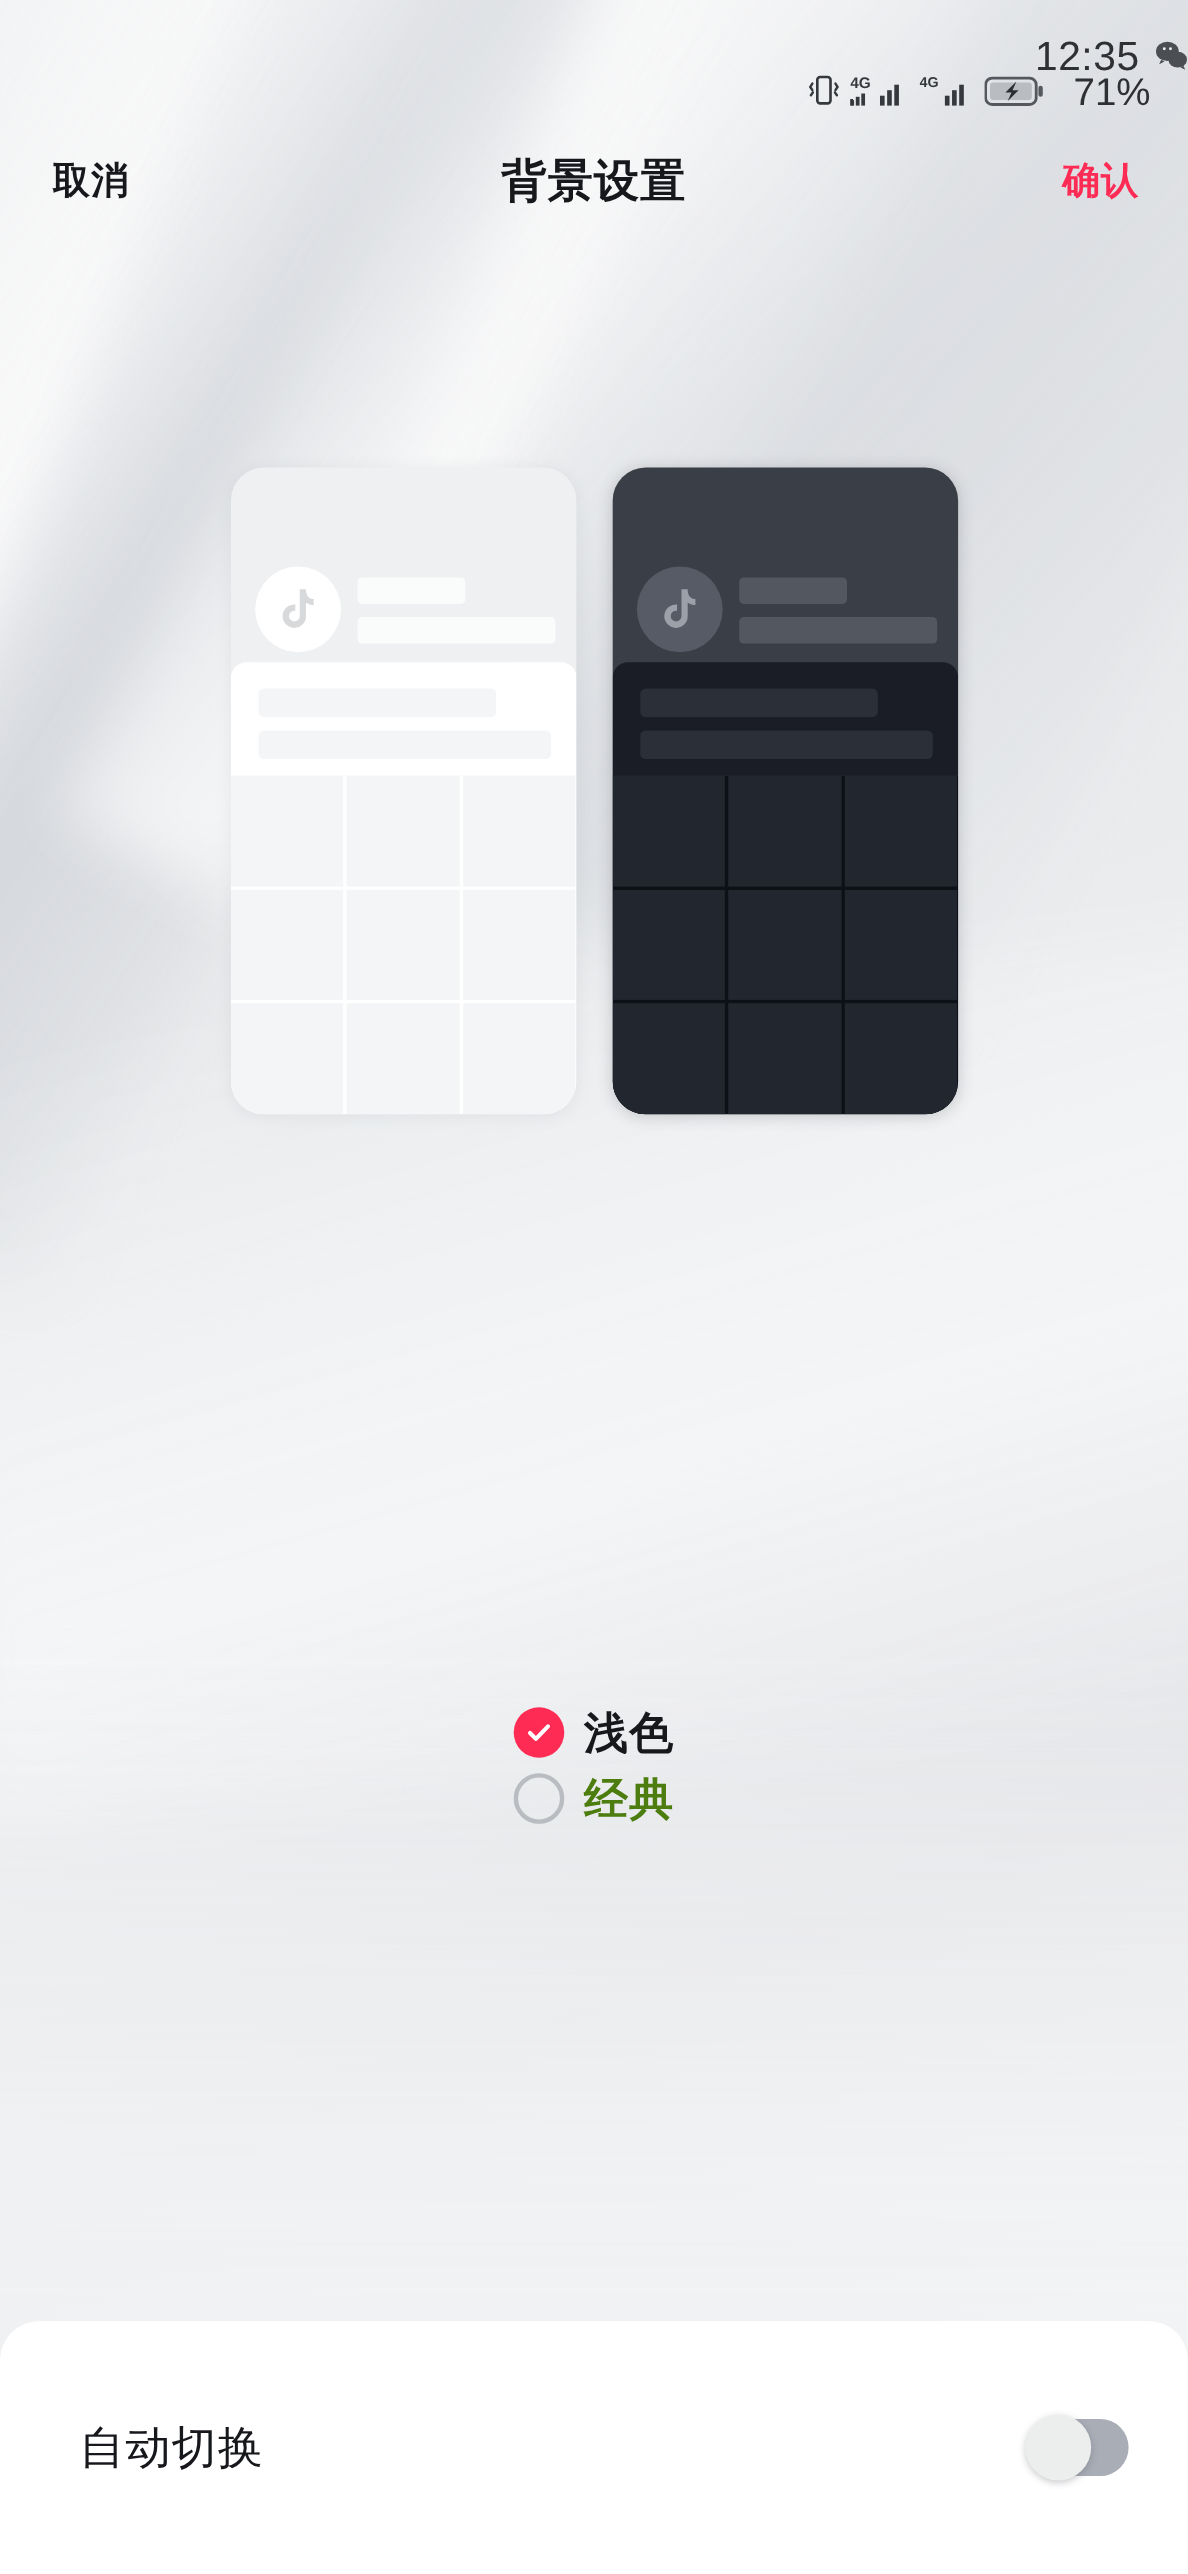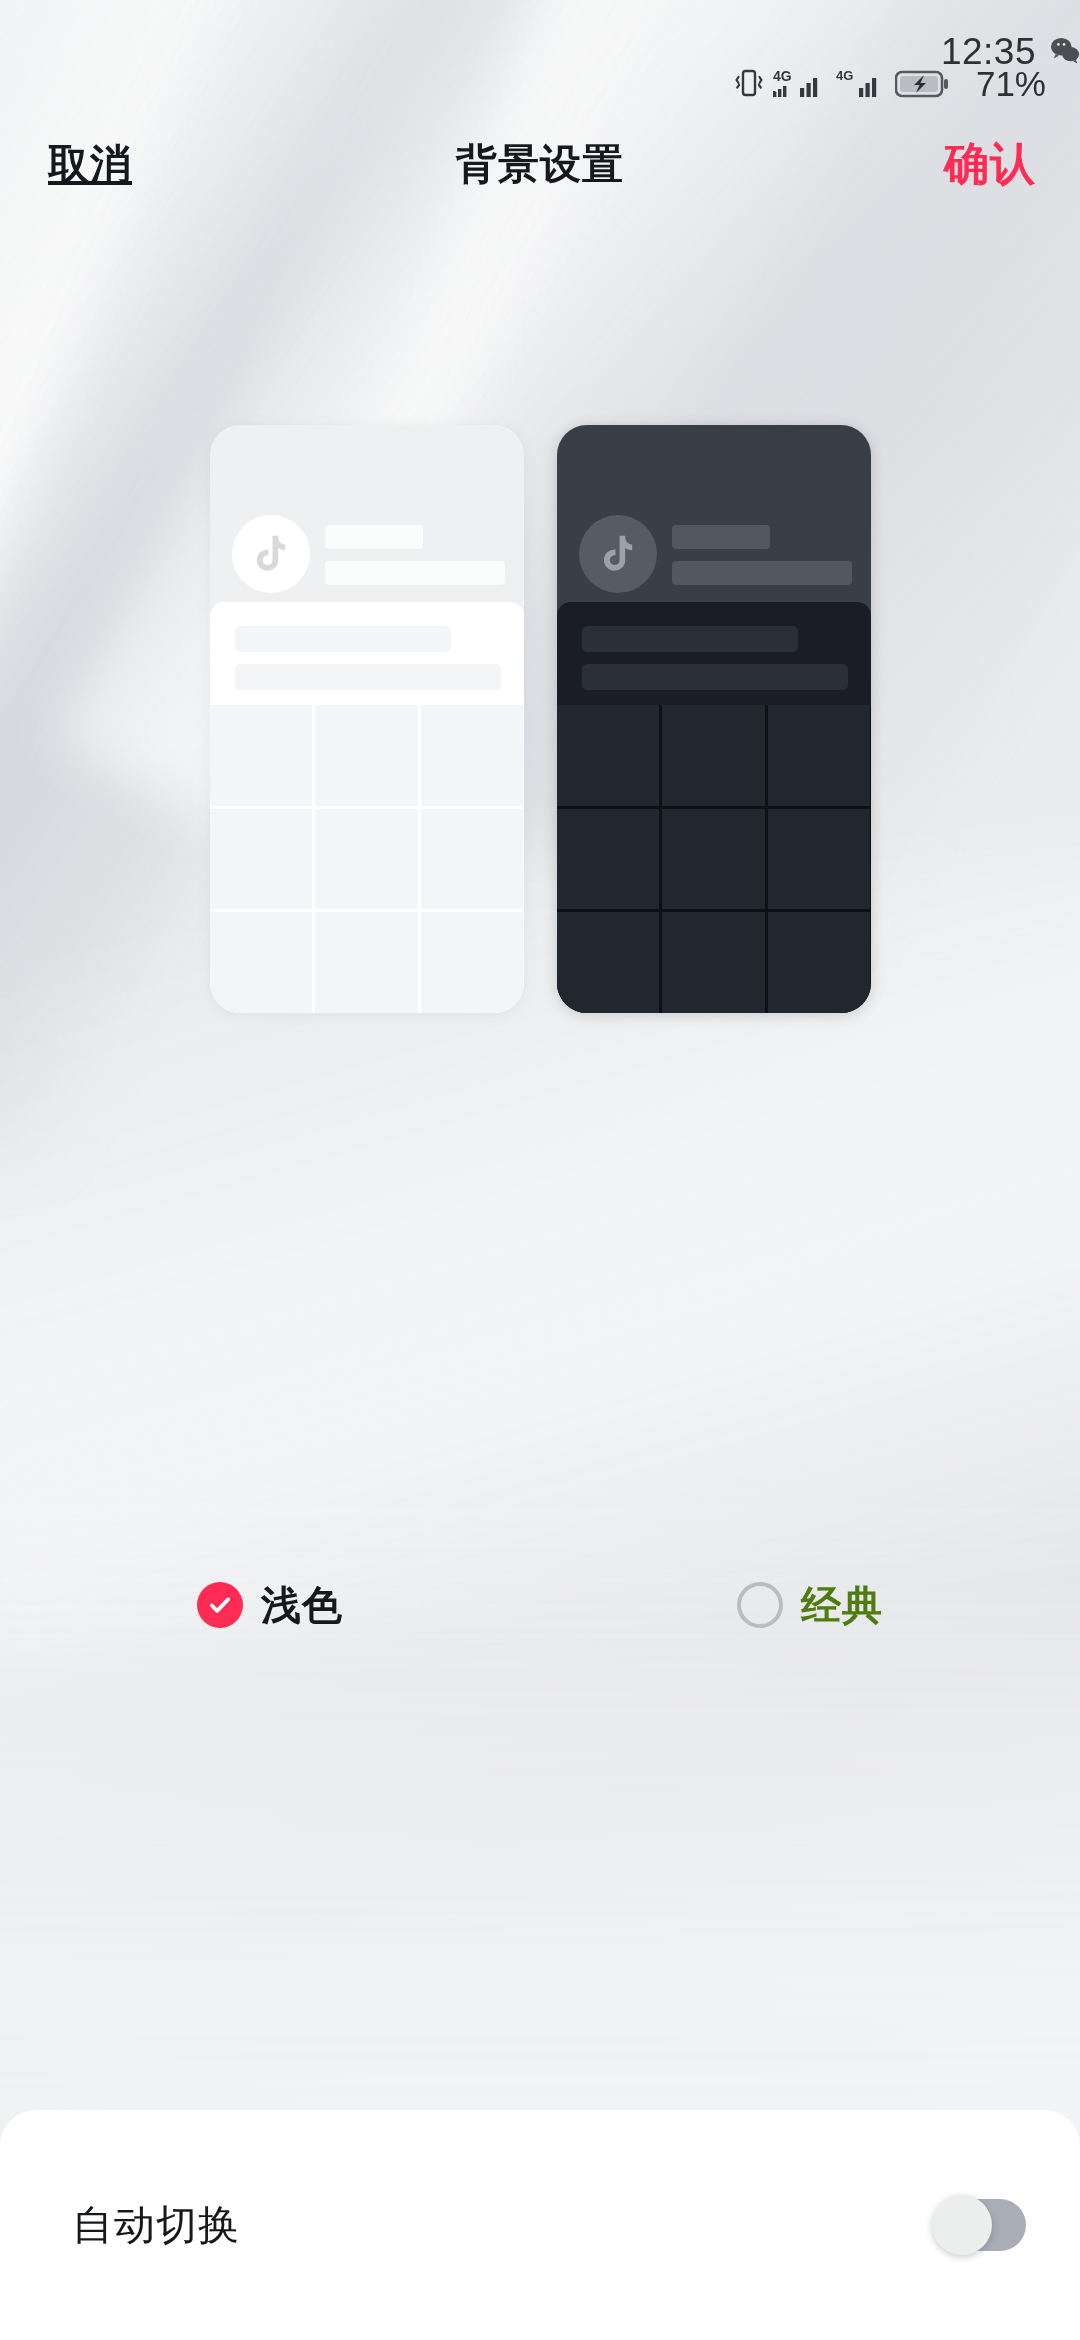--- a/index.html
+++ b/index.html
@@ -76,29 +76,29 @@
   }
   .sb-batt-text { font-size:35px; color:#2e3033; margin-left:16px; }
   .ico { display:block; }
 
   
   .navbar {
     position:absolute; left:0; top:104px; width:1080px; height:120px;
     display:flex; align-items:center; z-index:5;
   }
   .nav-cancel {
-    position:absolute; left:48px; font-size:41px; color:#16181c;
-    font-weight:bold; letter-spacing:1px;text-decoration:underline;
+    position:absolute; left:48px; font-size:34px; color:#16181c;
+    font-weight:bold; letter-spacing:1px;
   }
   .nav-title {
     width:100%; text-align:center; font-size:41px; color:#16181c;
     font-weight:bold; letter-spacing:1px;
   }
   .nav-confirm {
-    position:absolute; right:44px; font-size:45px; font-weight:bold;
+    position:absolute; right:44px; font-size:34px; font-weight:bold;
     color:#fe2c55; letter-spacing:1px;
   }
 
   
   .previews {
     position:absolute; left:0; top:425px; width:1080px; height:590px;
     display:flex; justify-content:center; gap:33px; z-index:3;
   }
   .card {
     width:314px; height:588px;
@@ -158,21 +158,21 @@
     gap:3px;
   }
   .light .card-grid { background:#ffffff; }
   .dark  .card-grid { background:#0d1016; }
   .light .cell { background:#f4f5f6; }
   .dark  .cell { background:#22262e; }
 
   
   .options {
     position:absolute; left:0; top:1545px; width:1080px; height:120px;
-    display:flex; z-index:4;
+    display:flex; z-index:4;flex-direction:column;
   }
   .option {
     flex:1; display:flex; align-items:center; justify-content:center;
     gap:18px;
   }
   .radio {
     width:46px; height:46px; border-radius:50%;
     display:flex; align-items:center; justify-content:center; flex:none;
   }
   .radio.on { background:#fe2c55; }

